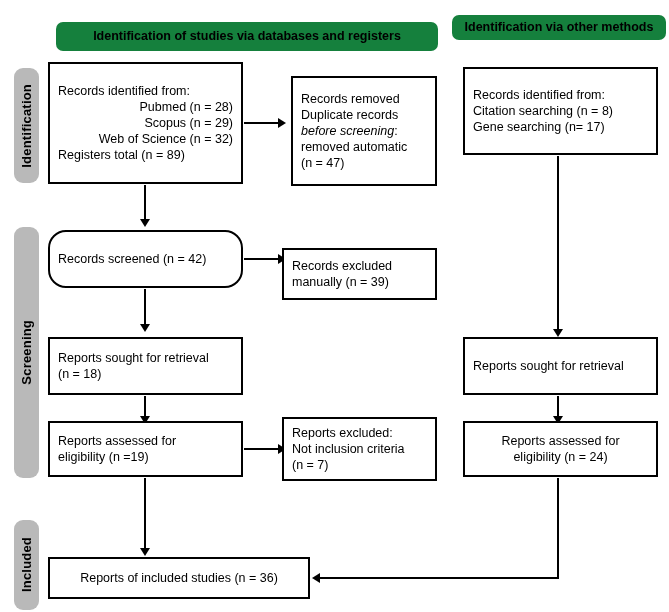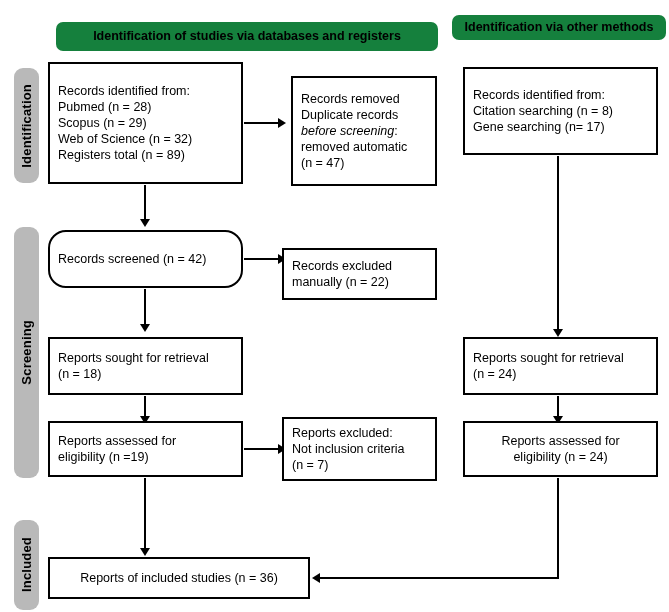--- a/index.html
+++ b/index.html
@@ -64,21 +64,21 @@
     font-size: 12.5px;
     line-height: 16px;
     padding: 7px 8px;
     display: flex;
     flex-direction: column;
     justify-content: center;
   }
   .nodebox.center-text { text-align: center; align-items: center; }
   .nodebox.left-text   { text-align: left; }
   .nodebox .ln { white-space: pre; }
-  .nodebox .ln.indent { text-align: left; }
+  .nodebox .ln.indent { text-align: right; }
   .ital { font-style: italic; }
   
   .vline {
     position: absolute;
     background: #000000;
     width: 2px;
   }
   .hline {
     position: absolute;
     background: #000000;
@@ -164,34 +164,33 @@
 
   <div class="nodebox left-text" style="left:48px; top:230px; width:195px; height:58px;border-radius:18px;">
     <span class="ln">Records screened (n = 42)</span>
   </div>
 
   <div class="hline" style="left:244px; top:258px; width:36px;"></div>
   <div class="arrow-right" style="left:278px; top:254px;"></div>
 
   <div class="nodebox left-text" style="left:282px; top:248px; width:155px; height:52px;">
     <span class="ln">Records excluded</span>
-    <span class="ln">manually (n = 22)</span>
+    <span class="ln">manually (n = 39)</span>
   </div>
 
   <div class="vline" style="left:144px; top:289px; width:2px; height:37px;"></div>
   <div class="arrow-down" style="left:140px; top:324px;"></div>
 
   <div class="nodebox left-text" style="left:48px; top:337px; width:195px; height:58px;">
     <span class="ln">Reports sought for retrieval</span>
     <span class="ln">(n = 18)</span>
   </div>
 
   <div class="nodebox left-text" style="left:463px; top:337px; width:195px; height:58px;">
     <span class="ln">Reports sought for retrieval</span>
-    <span class="ln">(n = 24)</span>
   </div>
 
   <div class="vline" style="left:144px; top:396px; width:2px; height:24px;"></div>
   <div class="arrow-down" style="left:140px; top:416px;"></div>
 
   <div class="vline" style="left:557px; top:396px; width:2px; height:24px;"></div>
   <div class="arrow-down" style="left:553px; top:416px;"></div>
 
   <div class="nodebox left-text" style="left:48px; top:421px; width:195px; height:56px;">
     <span class="ln">Reports assessed for</span>

